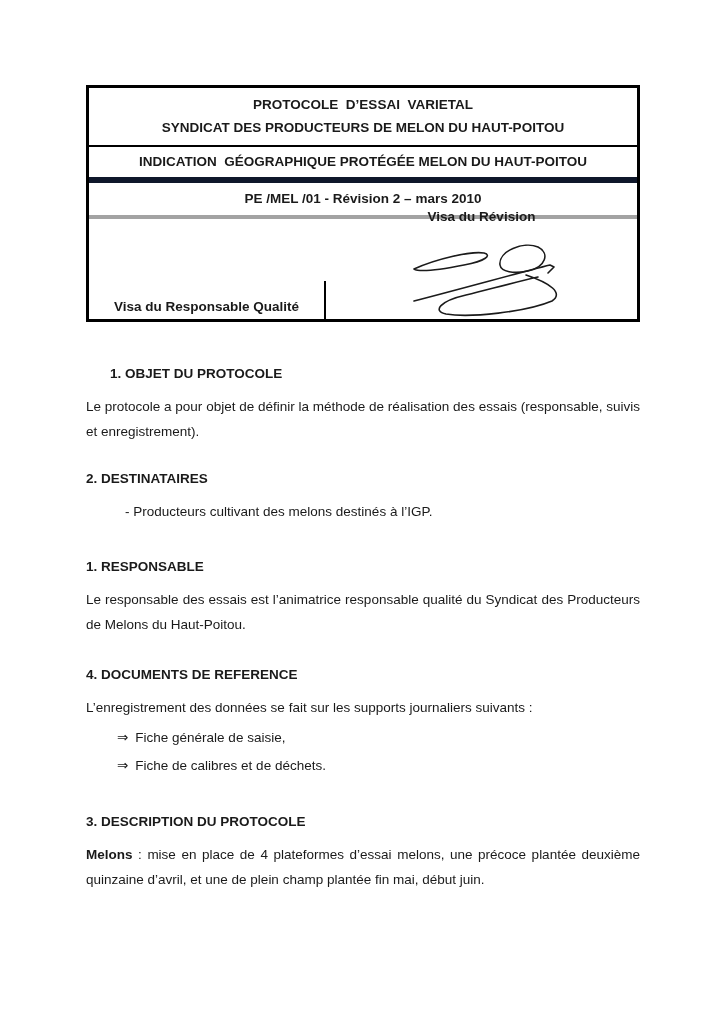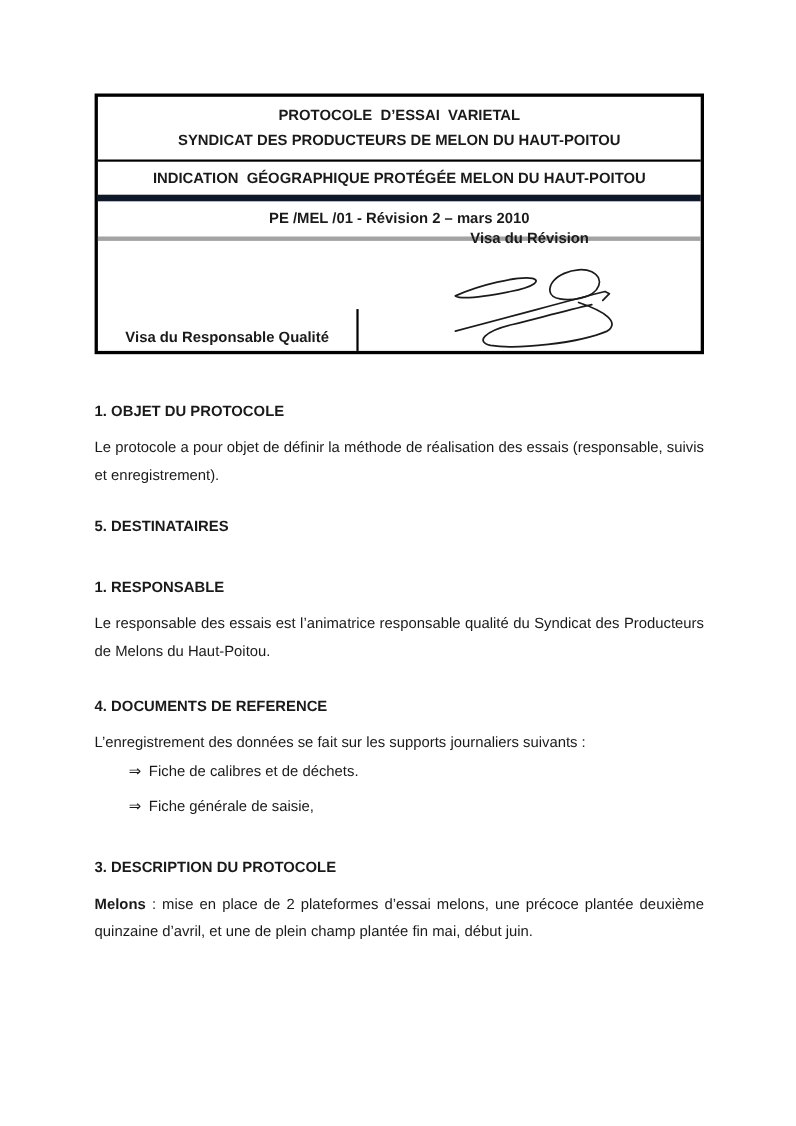--- a/index.html
+++ b/index.html
@@ -22,21 +22,21 @@
   .r2 { border-top:2px solid #000; line-height:30px; }
   .r3 { border-top:6px solid #0f172a; line-height:32px; }
   .r4 { border-top:4px solid #a3a3a3; display:flex; height:104px;align-items:flex-end; }
   .visa-cell { padding-top:13px; font-weight:700; text-align:center; }
   .visa-left  { width:237px; border-right:2px solid #000; }
   .visa-right { flex:1; }
   .sig-wrap { margin:6px 0 0 82px; width:170px; height:84px; }
   .sig-wrap svg { display:block; }
   
   .sec-h { font-weight:700; }
-  .h1 { margin-top:39px; }
+  .h1 { margin-top:39px;margin-left:24px; }
   .h2 { margin-top:22px; }
   .h3 { margin-top:30px; }
   .h4 { margin-top:25px; }
   .h5 { margin-top:29px; }
   .para { margin-top:8px; }
   .just { text-align:justify; }
   .indent-dash { margin-top:8px; padding-left:39px; }
   .bullet-line { padding-left:31px; line-height:28px; }
   .b1 { margin-top:4px; }
   .b2 { margin-top:0; }
@@ -70,30 +70,31 @@
             <path d="M118,40 C142,48 156,58 144,66 C118,77 62,83 38,79 C24,76 32,66 58,60 C86,53 108,47 130,42"></path>
           </svg>
         </div>
       </div>
     </div>
   </div>
 
   <div class="sec-h h1">1. OBJET DU PROTOCOLE</div>
   <div class="para just">Le protocole a pour objet de définir la méthode de réalisation des essais (responsable, suivis et enregistrement).</div>
 
-  <div class="sec-h h2">5. DESTINATAIRES</div>
+  <div class="sec-h h2">2. DESTINATAIRES</div>
+  <div class="indent-dash">- Producteurs cultivant des melons destinés à l’IGP.</div>
 
   <div class="sec-h h3">1. RESPONSABLE</div>
   <div class="para just">Le responsable des essais est l’animatrice responsable qualité du Syndicat des Producteurs de Melons du Haut-Poitou.</div>
 
   <div class="sec-h h4">4. DOCUMENTS DE REFERENCE</div>
   <div class="para">L’enregistrement des données se fait sur les supports journaliers suivants :</div>
+  <div class="bullet-line b1">
+    <span class="arrow">⇒</span><span>Fiche générale de saisie,</span>
+  </div>
   <div class="bullet-line b2">
     <span class="arrow">⇒</span><span>Fiche de calibres et de déchets.</span>
   </div>
-  <div class="bullet-line b1">
-    <span class="arrow">⇒</span><span>Fiche générale de saisie,</span>
-  </div>
 
   <div class="sec-h h5">3. DESCRIPTION DU PROTOCOLE</div>
-  <div class="para just"><span class="objet-label">Melons</span><span> : mise en place de 2 plateformes d’essai melons, une précoce plantée deuxième quinzaine d’avril, et une de plein champ plantée fin mai, début juin.</span></div>
+  <div class="para just"><span class="objet-label">Melons</span><span> : mise en place de 4 plateformes d’essai melons, une précoce plantée deuxième quinzaine d’avril, et une de plein champ plantée fin mai, début juin.</span></div>
 
 </div>
 
 </body></html>

